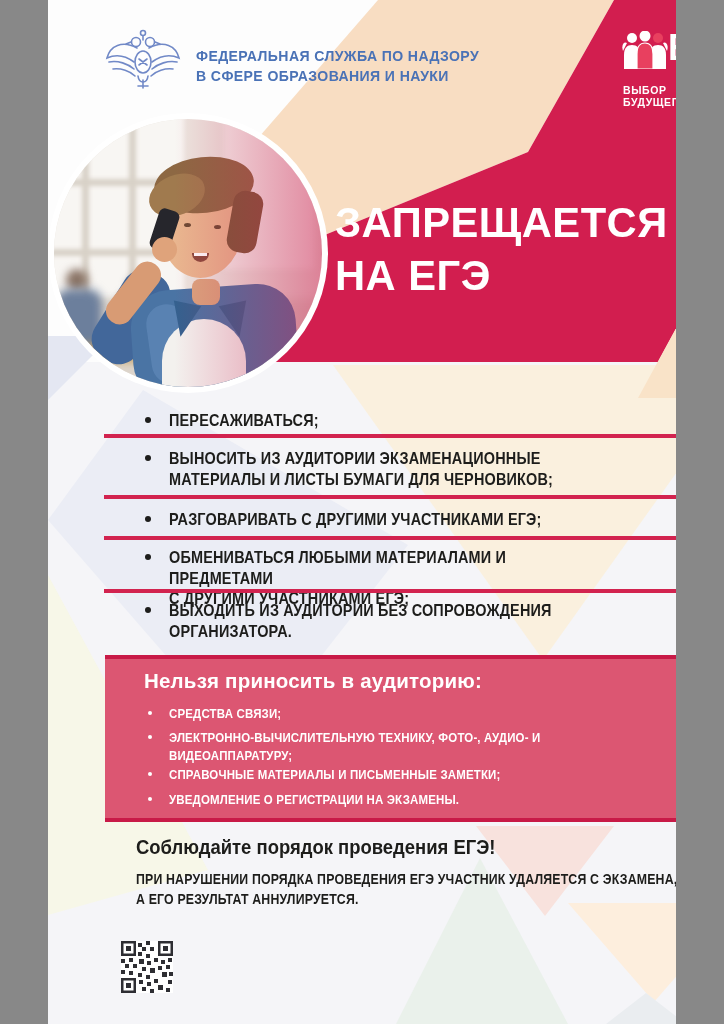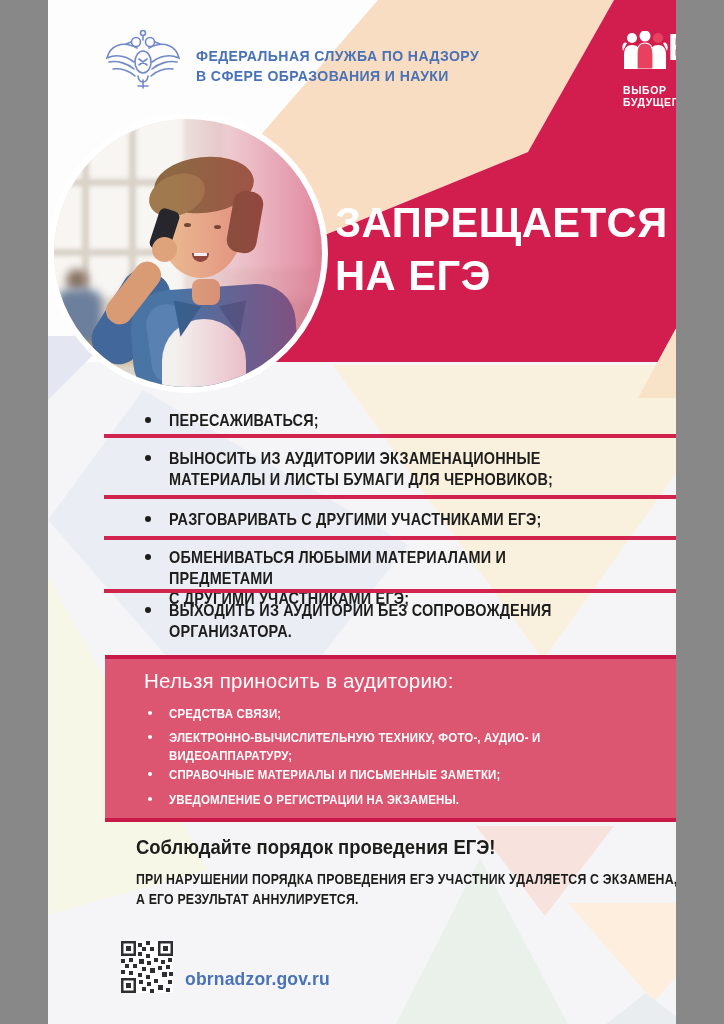--- a/index.html
+++ b/index.html
@@ -25,21 +25,21 @@
 
   
   .sep{left:56px;width:668px;height:4px;background:#d2234f;}
   .dot{width:6px;height:6px;border-radius:50%;background:#1d1d1b;left:97px;}
   .li-text{left:121px;width:500px;font-size:17px;line-height:20.5px;font-weight:bold;
     color:#1d1d1b;transform:scaleX(.85);transform-origin:0 0;white-space:pre-line;letter-spacing:.2px;}
 
   
   .box{left:57px;top:655px;width:667px;height:167px;background:#dc5672;
     border-top:4px solid #c81a47;border-bottom:4px solid #c81a47;box-sizing:border-box;}
-  .box-heading{left:39px;top:10px;font-size:20.5px;font-weight:normal;color:#fff;letter-spacing:.2px;text-align:right;}
+  .box-heading{left:39px;top:10px;font-size:20.5px;font-weight:bold;color:#fff;letter-spacing:.2px;text-align:right;}
   .box .dot{width:4px;height:4px;background:#fff;left:43px;}
   .box .li-text{left:64px;width:470px;font-size:13.5px;line-height:17.5px;color:#fff;}
 
   
   .footer-heading{left:88px;top:835px;font-size:20.5px;font-weight:bold;color:#1d1d1b;
     transform:scaleX(.9);transform-origin:0 0;white-space:nowrap;}
   .warning{left:88px;top:870px;width:640px;font-size:14.5px;line-height:19.5px;font-weight:bold;
     color:#1d1d1b;transform:scaleX(.85);transform-origin:0 0;white-space:pre-line;letter-spacing:.2px;}
   .url{left:137px;top:969px;font-size:17.5px;font-weight:bold;color:#4a72b6;letter-spacing:.2px;}
 </style>
@@ -263,15 +263,14 @@
       <rect x="2.5" y="2.5" width="10" height="10"></rect>
         <rect x="39.5" y="2.5" width="10" height="10"></rect>
       <rect x="2.5" y="39.5" width="10" height="10"></rect>
     </g>
     <g fill="#2e2e33">
       <rect x="5" y="5" width="5" height="5"></rect>
         <rect x="42" y="5" width="5" height="5"></rect>
       <rect x="5" y="42" width="5" height="5"></rect>
     </g>
   </svg>
-  <div class="abs url">obrnadzor.gov.ru</div>
 
 </div>
 
 </body></html>

